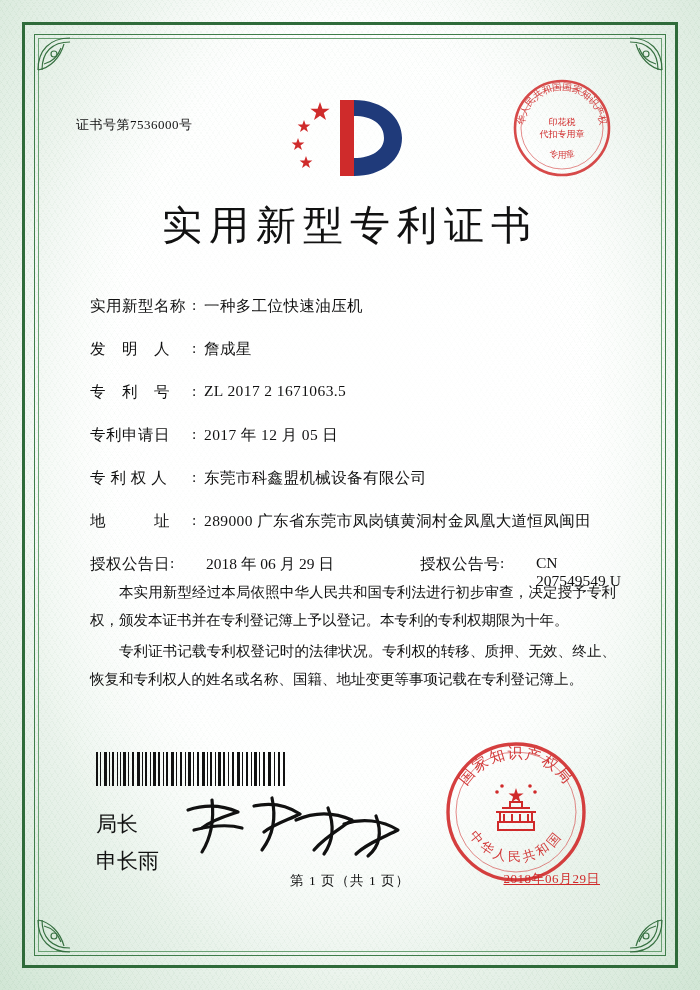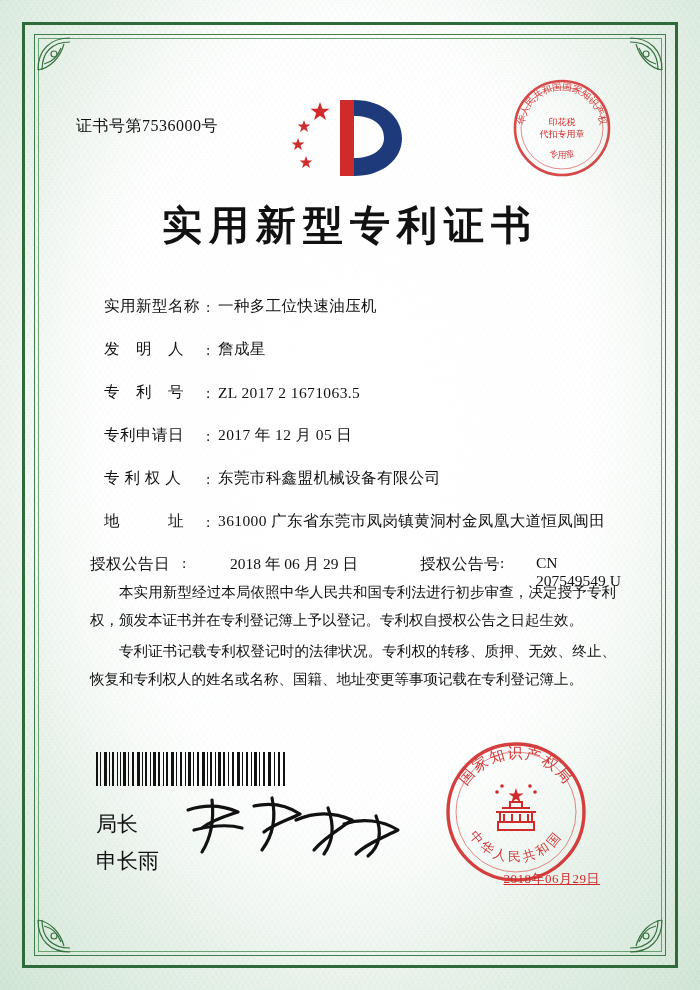--- a/index.html
+++ b/index.html
@@ -72,21 +72,21 @@
 
   .content {
     position: absolute;
     left: 38px; top: 38px; right: 38px; bottom: 38px;
   }
 
   .cert-no {
     position: absolute;
     left: 38px;
     top: 78px;
-    font-size: 16px;
+    font-size: 13px;
     color: #111;
     letter-spacing: 0.5px;
   }
 
   .emblem {
     position: absolute;
     left: 50%;
     top: 58px;
     transform: translateX(-50%);
     width: 140px;
@@ -102,38 +102,37 @@
   }
 
   .title {
     position: absolute;
     left: 0;
     right: 0;
     top: 160px;
     text-align: center;
     font-size: 40px;
     letter-spacing: 7px;
-    font-weight: 700;
+    font-weight: 400;
     color: #111;
     font-family: "DejaVu Serif", "Liberation Serif", serif;
   }
 
   .fields {
     position: absolute;
     left: 52px;
     right: 40px;
     top: 258px;
   }
   .field-row {
     display: flex;
-    align-items: center;
+    align-items: flex-start;
     margin-bottom: 22px;
     font-size: 15.5px;
     color: #111;
-    margin-left: 14px;
   }
   .field-label {
     width: 102px;
     flex: 0 0 102px;
     letter-spacing: 0.5px;
     white-space: nowrap;
   }
   .field-colon {
     flex: 0 0 auto;
     width: 12px;
@@ -149,21 +148,21 @@
   }
   .two-col {
     display: flex;
     font-size: 15.5px;
     color: #111;
     margin-bottom: 6px;
   }
   .two-col .col {
     display: flex;
   }
-  .two-col .col.left { width: 330px; flex: 0 0 330px; gap: 12px; }
+  .two-col .col.left { width: 330px; flex: 0 0 330px; }
   .two-col .lbl { white-space: nowrap; letter-spacing: 0.5px; }
   .two-col .val { margin-left: 24px; }
 
   .paragraphs {
     position: absolute;
     left: 52px;
     right: 46px;
     top: 540px;
     font-size: 14.5px;
     line-height: 1.95;
@@ -355,41 +354,41 @@
       <div class="field-row">
         <span class="field-label">专 利 权 人</span>
         <span class="field-colon">:</span>
         <span class="field-value">东莞市科鑫盟机械设备有限公司</span>
       </div>
 
       <div class="field-row">
         <span class="field-label">地　　　址</span>
         <span class="field-colon">:</span>
         <span class="field-value">
-          <span>361000 广东省东莞市凤岗镇黄洞村金凤凰大道恒凤闽田</span>
+          <span>289000 广东省东莞市凤岗镇黄洞村金凤凰大道恒凤闽田</span>
         </span>
       </div>
 
       <div class="two-col">
         <div class="col left">
           <span class="lbl">授权公告日</span>
           <span class="field-colon">:</span>
           <span class="val">2018 年 06 月 29 日</span>
         </div>
         <div class="col">
           <span class="lbl">授权公告号</span>
           <span class="field-colon">:</span>
           <span class="val">CN 207549549 U</span>
         </div>
       </div>
 
     </div>
 
     <div class="paragraphs">
-      <p>本实用新型经过本局依照中华人民共和国专利法进行初步审查，决定授予专利权，颁发本证书并在专利登记簿上予以登记。专利权自授权公告之日起生效。</p>
+      <p>本实用新型经过本局依照中华人民共和国专利法进行初步审查，决定授予专利权，颁发本证书并在专利登记簿上予以登记。本专利的专利权期限为十年。</p>
       <p>专利证书记载专利权登记时的法律状况。专利权的转移、质押、无效、终止、恢复和专利权人的姓名或名称、国籍、地址变更等事项记载在专利登记簿上。</p>
     </div>
 
     <div class="barcode">
       <svg width="190" height="34" viewBox="0 0 190 34">
         <g fill="#111">
           <rect x="0" y="0" width="2" height="34"></rect>
             <rect x="4" y="0" width="1" height="34"></rect>
           <rect x="8" y="0" width="3" height="34"></rect>
             <rect x="13" y="0" width="1" height="34"></rect>
@@ -488,15 +487,16 @@
           <circle cx="60" cy="48" r="1.8"></circle>
             <circle cx="55" cy="54" r="1.8"></circle>
           <circle cx="88" cy="48" r="1.8"></circle>
             <circle cx="93" cy="54" r="1.8"></circle>
         </g>
       </svg>
     </div>
 
     <div class="seal-date">2018年06月29日</div>
 
+    <div class="footer">第 1 页（共 1 页）</div>
 
   </div>
 </div>
 
 </body></html>

